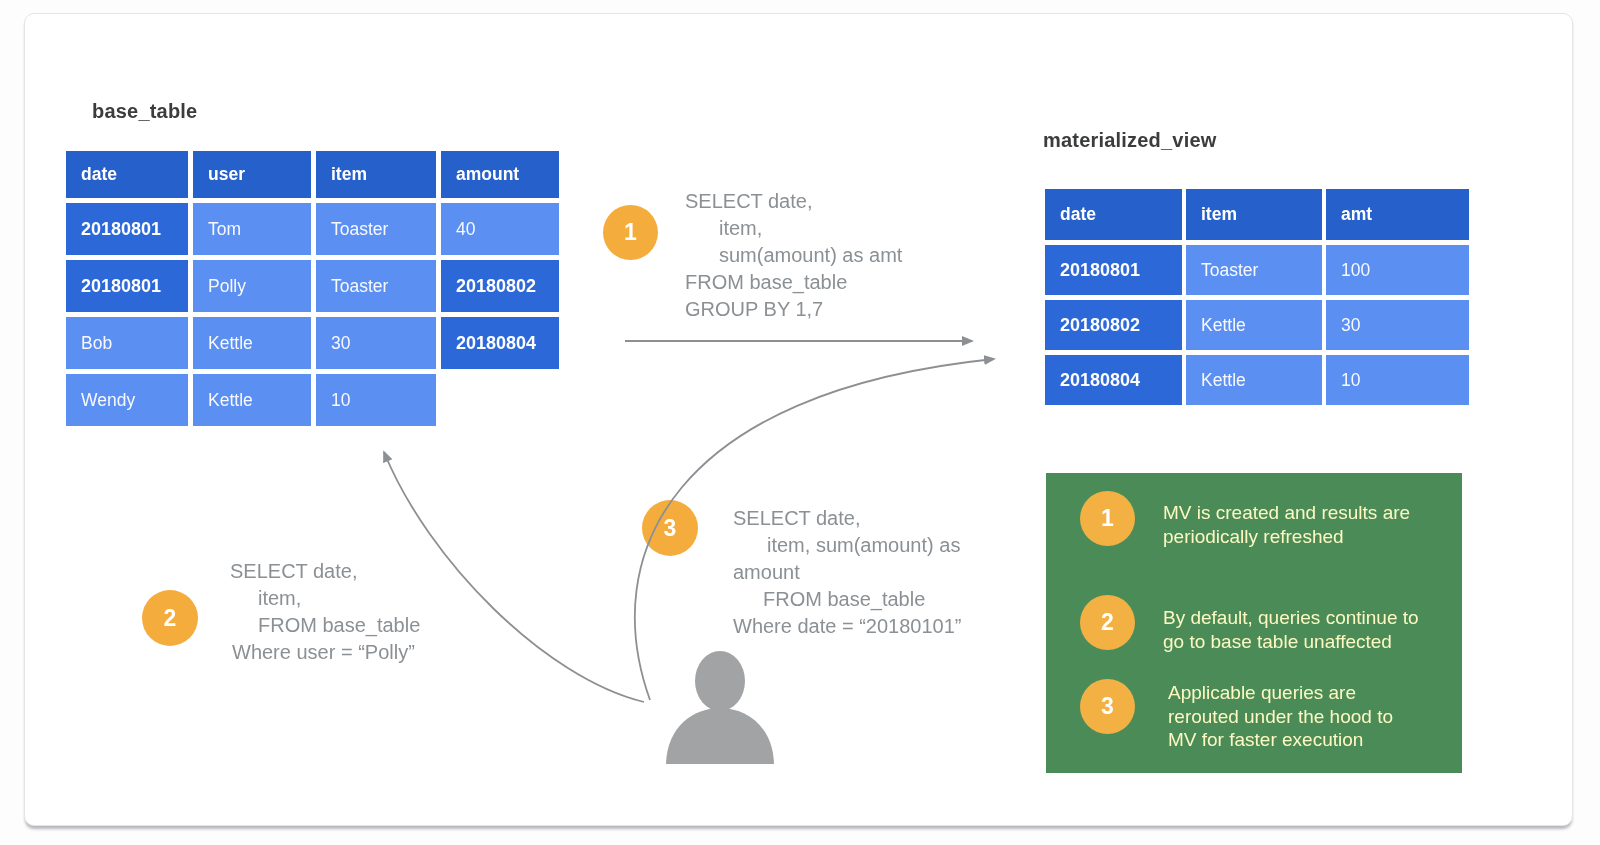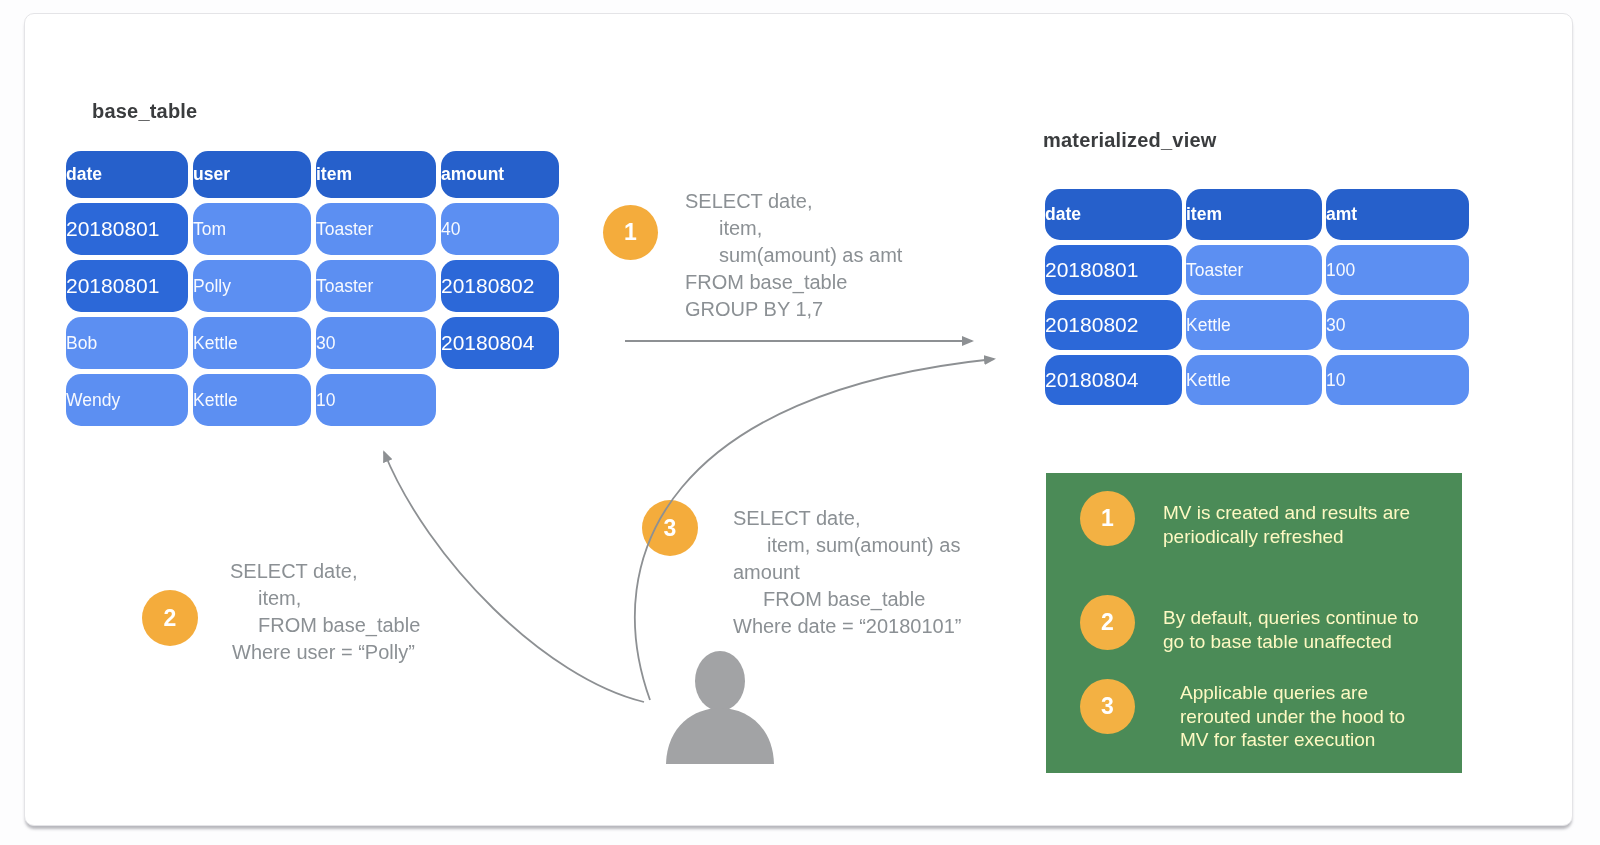--- a/index.html
+++ b/index.html
@@ -3,23 +3,23 @@
 <meta charset="utf-8">
 <style>
   html,body{margin:0;padding:0;background:#fdfdfe;}
   .canvas{position:relative;width:1600px;height:845px;background:#fdfdfe;overflow:hidden;
           font-family:"Liberation Sans","DejaVu Sans",sans-serif;}
   .card{position:absolute;left:24px;top:13px;width:1547px;height:811px;background:#ffffff;
         border:1px solid #e4e4e7;border-radius:10px;
         box-shadow:0 4px 3px -1px rgba(125,125,135,0.55);}
   .tbl-title{position:absolute;font-size:20px;font-weight:bold;color:#3a3c3e;letter-spacing:.2px;}
   .grid{position:absolute;display:grid;}
-  .cell{display:flex;align-items:center;box-sizing:border-box;color:#fff;border-radius:15px;}
+  .cell{display:flex;align-items:center;padding-left:15px;box-sizing:border-box;color:#fff;}
   .hdr{background:#2660cb;font-weight:bold;font-size:17.5px;}
-  .dk{background:#2c68d8;font-weight:normal;font-size:21px;}
+  .dk{background:#2c68d8;font-weight:bold;font-size:18px;}
   .lt{background:#5c8ff2;font-size:17.5px;color:rgba(255,255,255,.95);}
   .badge{position:absolute;border-radius:50%;background:#f4ac3c;color:#fff;font-weight:bold;
          display:flex;align-items:center;justify-content:center;font-size:23px;}
   .sql{position:absolute;color:#8b9094;font-size:20px;line-height:27px;}
   .sql-line{white-space:nowrap;}
   .ind34{margin-left:34px;} .ind28{margin-left:28px;} .ind30{margin-left:30px;} .ind2{margin-left:2px;}
   .panel{position:absolute;left:1046px;top:473px;width:416px;height:300px;background:#4b8b57;}
   .panel .badge{background:#f3b143;}
   .legend-text{position:absolute;color:#fef9c3;font-size:19px;line-height:23.5px;white-space:pre-line;}
   svg.overlay{position:absolute;left:0;top:0;pointer-events:none;}
@@ -107,21 +107,21 @@
   <div class="panel">
     <div class="badge" style="left:34px;top:18px;width:55px;height:55px;">1</div>
     <div class="legend-text" style="left:117px;top:28px;width:280px;">MV is created and results are
 periodically refreshed</div>
 
     <div class="badge" style="left:34px;top:122px;width:55px;height:55px;">2</div>
     <div class="legend-text" style="left:117px;top:133px;width:290px;">By default, queries continue to
 go to base table unaffected</div>
 
     <div class="badge" style="left:34px;top:206px;width:55px;height:55px;">3</div>
-    <div class="legend-text" style="left:134px;top:208px;width:270px;">Applicable queries are
+    <div class="legend-text" style="left:122px;top:208px;width:270px;">Applicable queries are
 rerouted under the hood to
 MV for faster execution</div>
   </div>
 
   <svg class="overlay" width="1600" height="845" viewBox="0 0 1600 845">
     <defs>
       <marker id="ah" markerUnits="userSpaceOnUse" markerWidth="13" markerHeight="11" refX="10" refY="5" orient="auto">
         <path d="M0,0 L12,5 L0,10 Z" fill="#8d9093"></path>
       </marker>
     </defs>

